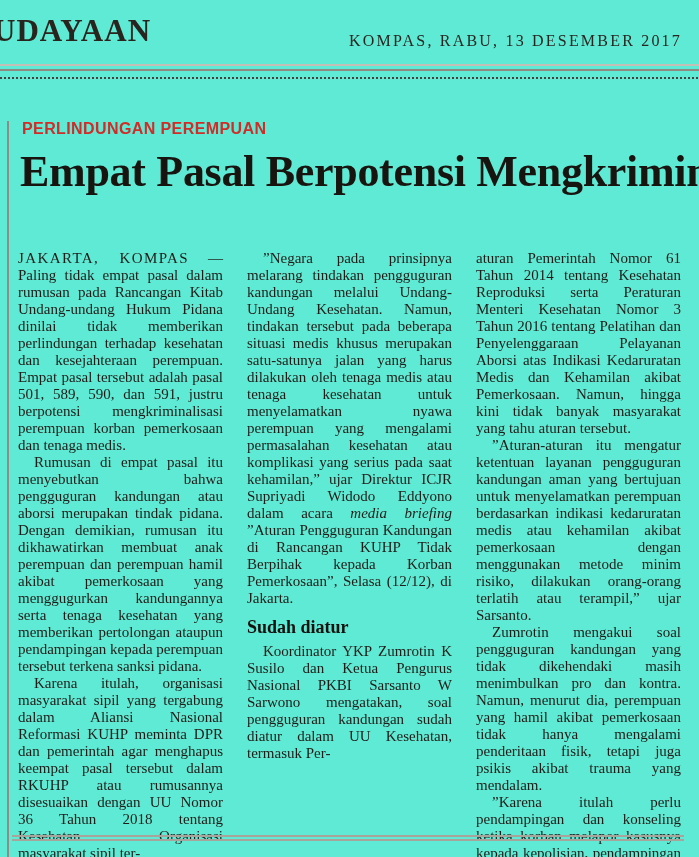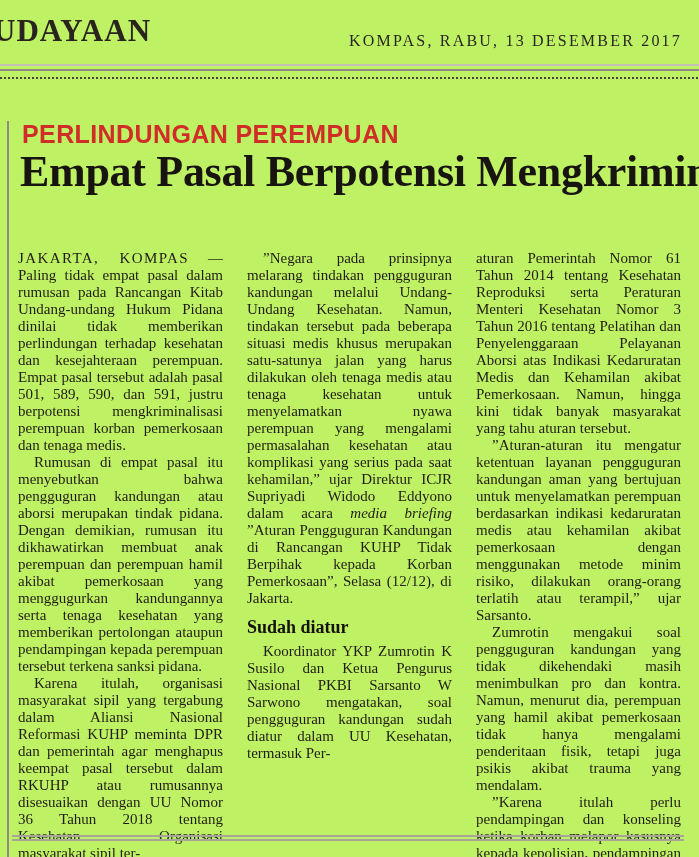--- a/index.html
+++ b/index.html
@@ -5,21 +5,21 @@
   html, body {
     margin: 0;
     padding: 0;
     background: #fcfbf8;
     font-family: "Liberation Serif", serif;
   }
   .page {
     position: relative;
     width: 699px;
     height: 857px;
-    background: #bef264;
+    background: #5eead4;
     overflow: hidden;
     color: #211c17;
   }
 
   
   .section-title {
     position: absolute;
     left: -7px;
     top: 13px;
     font-family: "Liberation Serif", serif;
@@ -65,21 +65,21 @@
     bottom: 0;
     width: 2px;
     background: #908c83;
   }
   .kicker {
     position: absolute;
     left: 22px;
     top: 120px;
     font-family: "Liberation Sans", sans-serif;
     font-weight: 700;
-    font-size: 25px;
+    font-size: 16px;
     letter-spacing: 0.4px;
     color: #d02c28;
     white-space: nowrap;
   }
   .headline {
     position: absolute;
     left: 20px;
     top: 146px;
     margin: 0;
     font-family: "Liberation Serif", serif;

